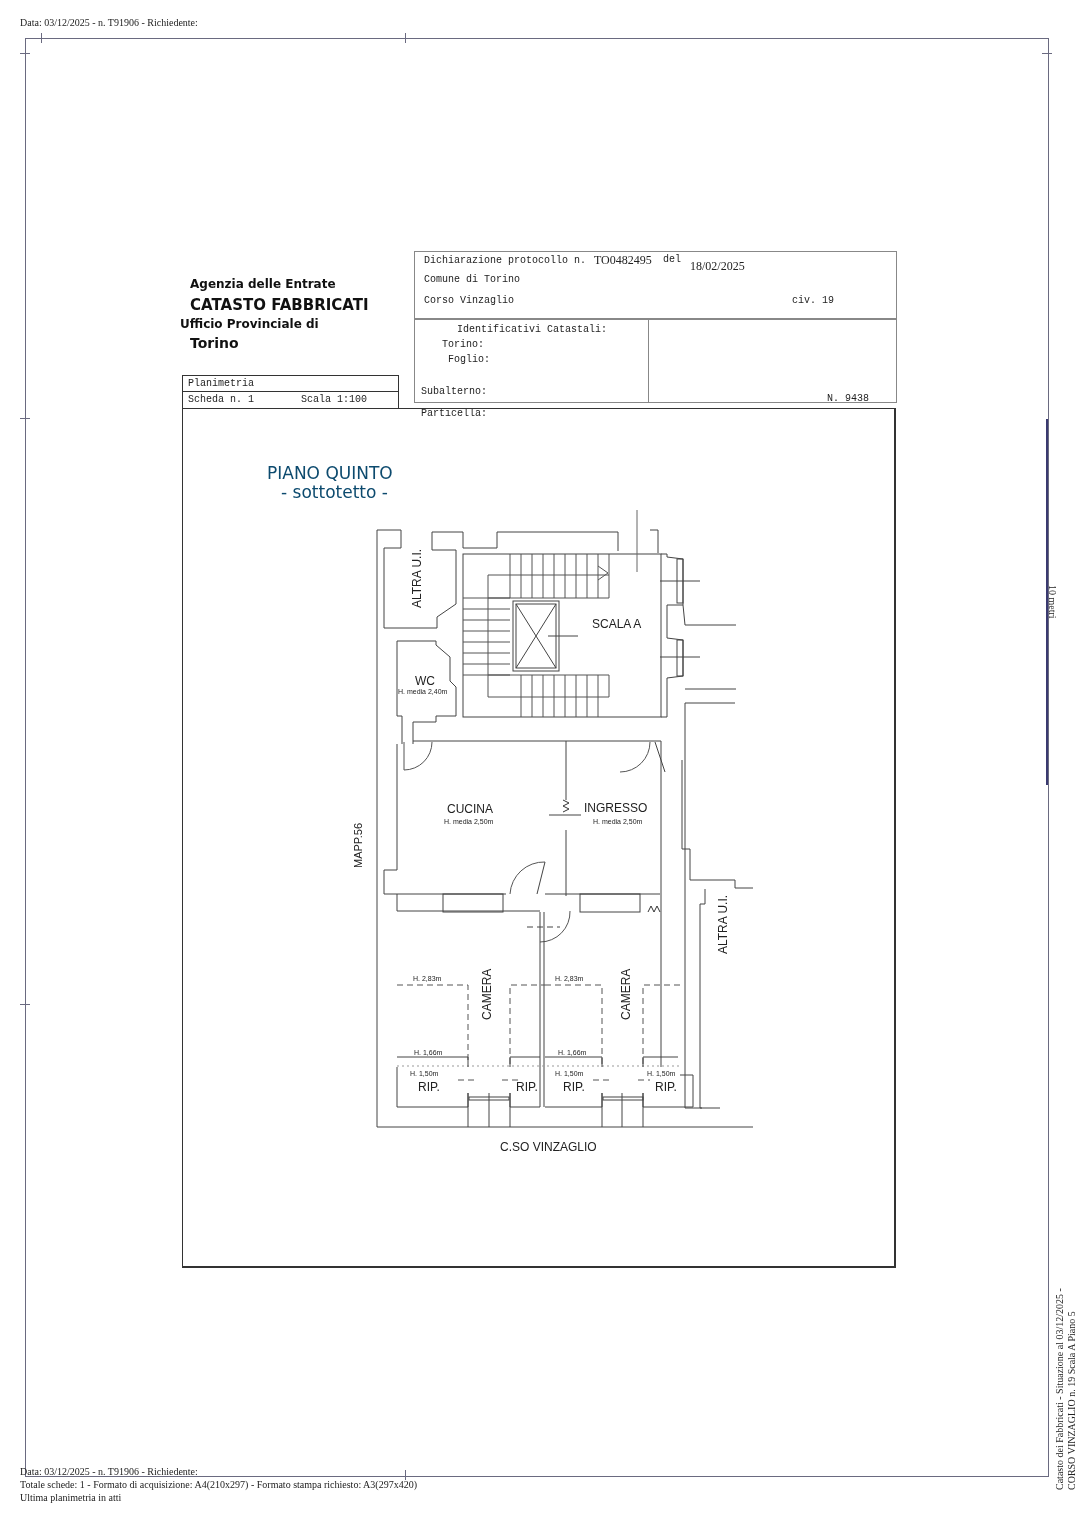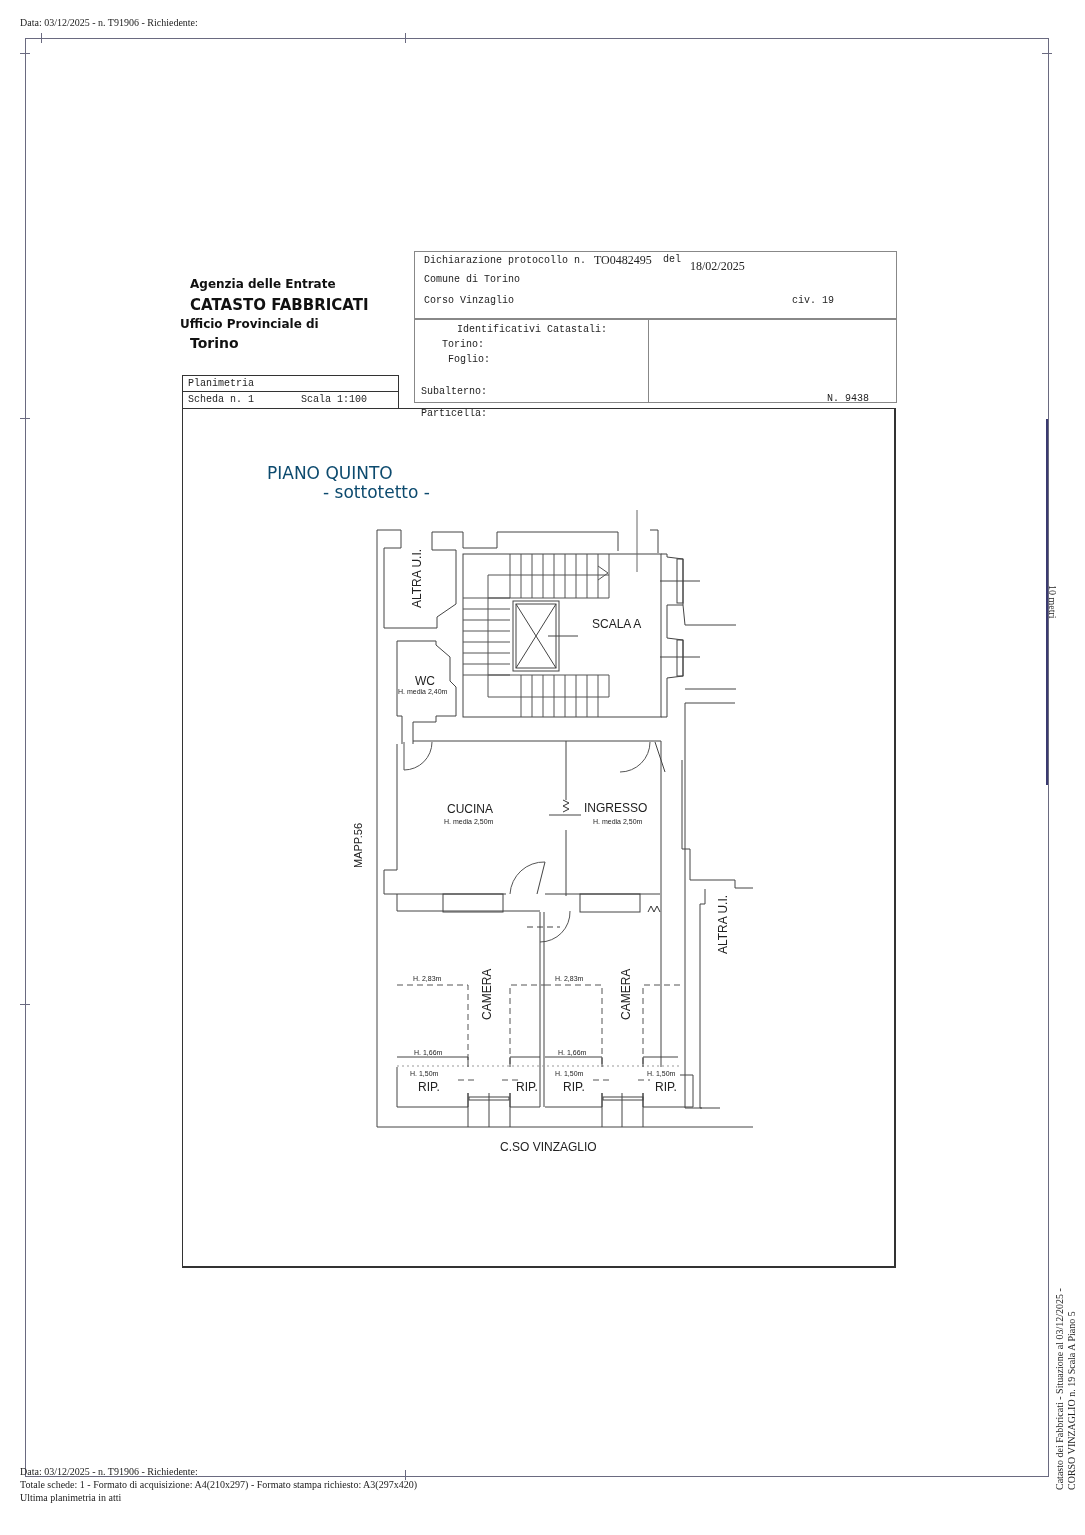--- a/index.html
+++ b/index.html
@@ -56,21 +56,21 @@
   <div class="mono" style="position:absolute; left:27px; top:19px;">Torino:</div>
   <div class="mono" style="position:absolute; left:33px; top:34px;">Foglio:</div>
   <div class="mono" style="position:absolute; left:6px; top:50px;margin-top:38px;">Particella:</div>
   <div class="mono" style="position:absolute; left:6px; top:66px;">Subalterno:</div>
   <div class="mono" style="position:absolute; left:412px; top:73px;">N. 9438</div>
 </div>
 
 <div class="abs" style="left:182px; top:408px; width:711px; height:857px; border:1px solid #333; border-right:2px solid #333; border-bottom:2px solid #333;"></div>
 
 <div class="abs sans" style="left:267px; top:463px; font-size:17px;">PIANO QUINTO</div>
-<div class="abs sans" style="left:281px; top:482px; font-size:17px;margin-left:42px;">- sottotetto -</div>
+<div class="abs sans" style="left:281px; top:482px; font-size:17px;">- sottotetto -</div>
 
 <svg class="abs" style="left:330px; top:500px;" width="440" height="720" viewBox="330 500 440 720">
   <g stroke="#444" stroke-width="1" fill="none">
 
     <line x1="377" y1="530" x2="377" y2="1127"></line>
     <line x1="377" y1="1127" x2="753" y2="1127"></line>
     <line x1="377" y1="530" x2="401" y2="530"></line>
 
     <polyline points="401,530 401,548 384,548 384,628 437,628 437,617 456,604 456,550 432,550 432,532 463,532 463,548 497,548 497,532 618,532 618,551"></polyline>
 

